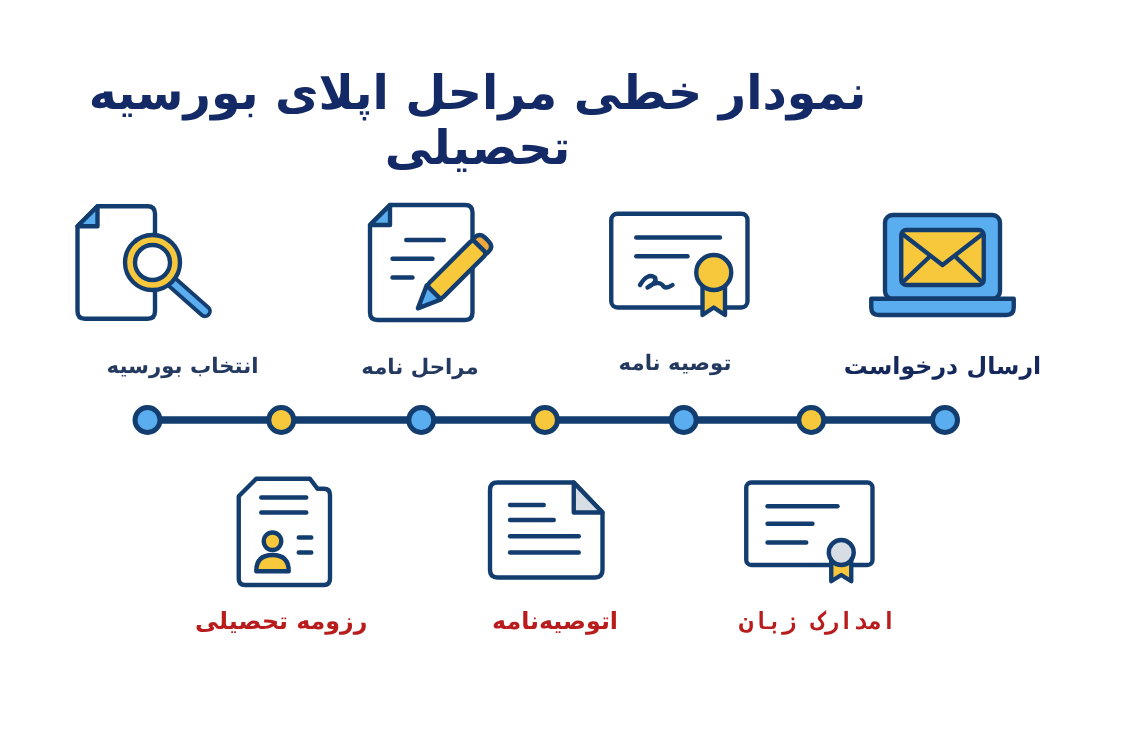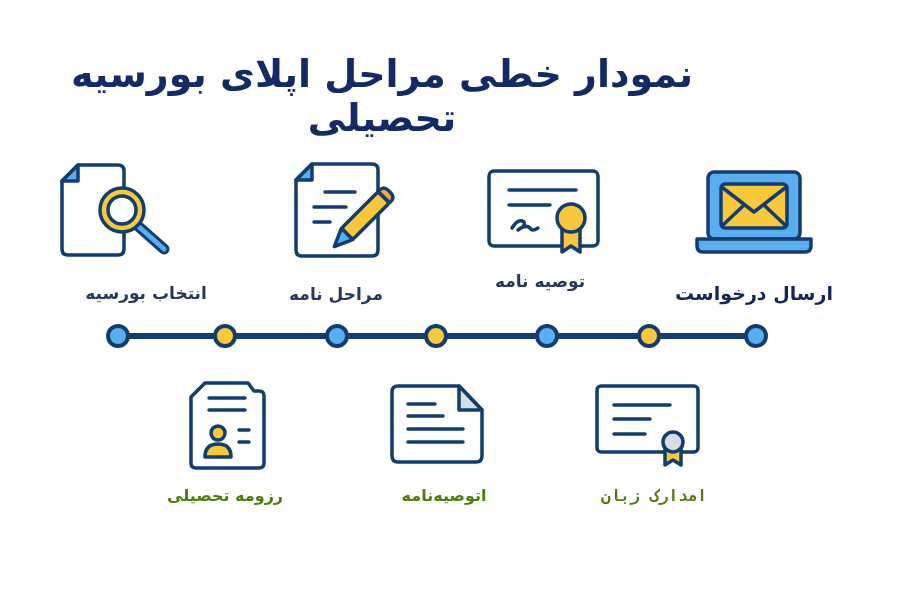--- a/index.html
+++ b/index.html
@@ -3,21 +3,21 @@
 <meta charset="utf-8">
 <style>
   html, body { margin:0; padding:0; background:#ffffff; }
   body { width:900px; height:600px; position:relative; overflow:hidden;
          font-family:"DejaVu Sans", sans-serif; }
   .title { position:absolute; left:0; top:52px; width:764px; text-align:center;
            font-size:38px; font-weight:bold; color:#142a66; direction:rtl; }
   .label { position:absolute; text-align:center; direction:rtl; font-weight:bold;
            color:#1c2f5e; white-space:nowrap; transform:translateX(-50%); }
   .label.top { font-size:17px; color:#24395f; }
-  .label.bottom { font-size:16px; color:#4d7c0f; }
+  .label.bottom { font-size:19px; color:#b91c1c; }
   svg.canvas { position:absolute; left:0; top:0; }
 </style>
 </head>
 <body>
 
 <div class="title">نمودار خطی مراحل اپلای بورسیه تحصیلی</div>
 
 <svg class="canvas" width="900" height="600" viewBox="0 0 900 600">
 
   <g stroke="#123d6e" stroke-width="3.5" stroke-linejoin="round" stroke-linecap="round">
@@ -110,18 +110,18 @@
     <line x1="614" y1="405" x2="670" y2="405"></line>
     <line x1="614" y1="419" x2="650" y2="419"></line>
     <line x1="614" y1="434" x2="645" y2="434"></line>
     <path d="M665 448 V465 L673 460 L681 465 V448 Z" fill="#f7c83c"></path>
     <circle cx="673" cy="442" r="10" fill="#d6dde5"></circle>
   </g>
 </svg>
 
 <div class="label top" style="left:98px; top:283px;margin-left:48px;">انتخاب بورسیه</div>
 <div class="label top" style="left:336px; top:284px;">مراحل نامه</div>
-<div class="label top" style="left:540px; top:271px;">توصیه نامه</div>
+<div class="label top" style="left:540px; top:281px;">توصیه نامه</div>
 <div class="label top" style="left:754px; top:282px; font-size:19px; color:#15285c;">ارسال درخواست</div>
 
 <div class="label bottom" style="left:225px; top:486px;">رزومه تحصیلی</div>
 <div class="label bottom" style="left:444px; top:486px;">اتوصیه‌نامه</div>
 <div class="label bottom" style="left:654px; top:486px;font-family:Liberation Mono, monospace;">امدارک زبان</div>
 
 </body></html>

